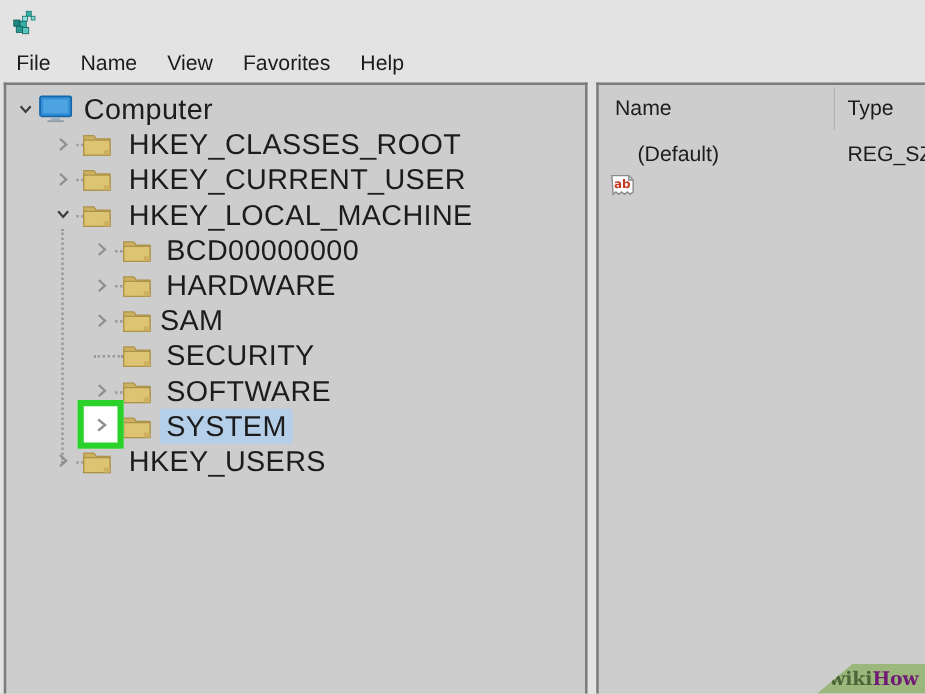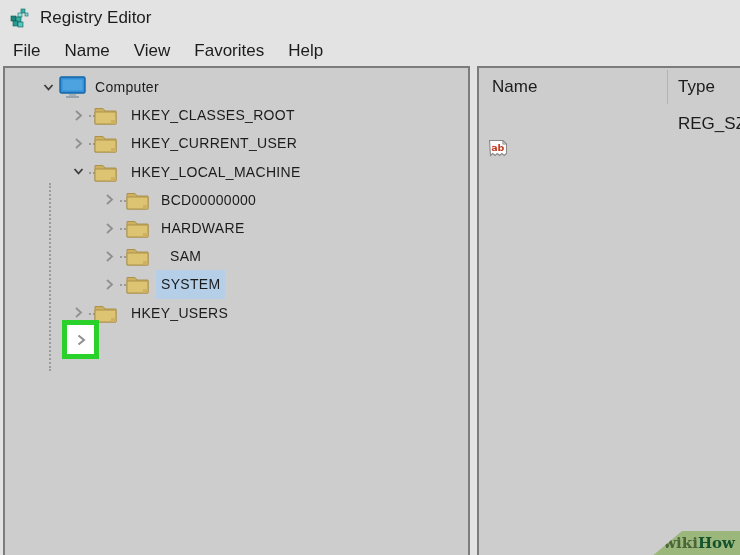--- a/index.html
+++ b/index.html
@@ -23,21 +23,21 @@
   }
   .menu-item{cursor:default;}
   .pane{
     position:absolute;top:66px;bottom:0;background:#cdcdcd;
     border:2px solid #7c7c7c;border-bottom:none;box-sizing:border-box;
   }
   .tree-pane{left:3px;width:467px;}
   .details-pane{left:477px;width:270px;border-right:none;}
   
   .tree-rows{position:absolute;left:0;top:0;right:0;padding-top:5px;}
-  .tree-row{position:relative;height:28.2px;font-size:14px;letter-spacing:.3px;margin-left:28px;}
+  .tree-row{position:relative;height:28.2px;font-size:23px;letter-spacing:.3px;}
   .tr-chev{position:absolute;top:50%;transform:translateY(-50%);width:16px;height:16px;
     display:flex;align-items:center;justify-content:center;}
   .tr-dots{position:absolute;top:50%;height:0;border-top:2px dotted #9b9b9b;}
   .tr-icon{position:absolute;top:50%;transform:translateY(-50%);display:inline-flex;}
   .tr-label{position:absolute;top:0;line-height:28.2px;white-space:nowrap;padding:0 5px;}
   .tr-label.selected{background:#b5cfe9;}
   .guide-v{position:absolute;left:44px;top:115px;height:188px;width:0;
     border-left:2px dotted #9b9b9b;}
   
   .green-box{
@@ -57,38 +57,37 @@
   
   .watermark{
     position:absolute;left:648px;top:531px;width:92px;height:24px;z-index:8;
     background:#9cb77c;
     clip-path:polygon(37% 0,100% 0,100% 100%,6% 100%);
     display:flex;align-items:center;justify-content:flex-end;
     padding-right:5px;box-sizing:border-box;
     font-family:"DejaVu Serif",serif;font-weight:bold;font-size:15px;
   }
   .wm-wiki{color:#4a6537;}
-  .wm-how{color:#14532d;}
+  .wm-how{color:#701a75;}
 </style>
 </head>
 <body>
 
 <div class="titlebar">
   <span class="app-icon">
     <svg width="22" height="22" viewBox="0 0 22 22">
       <rect x="12" y="2" width="4" height="4" fill="#35b0a6" stroke="#0f6f68" stroke-width="0.6"></rect>
       <rect x="16" y="6" width="3" height="3" fill="#7fd8d0" stroke="#0f6f68" stroke-width="0.6"></rect>
       <rect x="9" y="6" width="4" height="4" fill="#8fe0da" stroke="#0f6f68" stroke-width="0.6"></rect>
       <rect x="2" y="9" width="5" height="5" fill="#1d857d" stroke="#0b5a54" stroke-width="0.6"></rect>
       <rect x="7" y="10" width="5" height="5" fill="#35b0a6" stroke="#0b5a54" stroke-width="0.6"></rect>
       <rect x="4" y="14" width="5" height="5" fill="#2a9a90" stroke="#0b5a54" stroke-width="0.6"></rect>
       <rect x="9" y="15" width="5" height="5" fill="#57c8bf" stroke="#0b5a54" stroke-width="0.6"></rect>
     </svg>
   </span>
-  <span>Registry Editor</span>
 </div>
 
 <div class="menubar" id="menubar">
     <span class="menu-item">File</span>
     <span class="menu-item">Name</span>
     <span class="menu-item">View</span>
     <span class="menu-item">Favorites</span>
     <span class="menu-item">Help</span>
   </div>
 
@@ -198,21 +197,48 @@
           </svg>
         </span>
         <span class="tr-dots" style="left: 87px; width: 6px;"></span>
         <span class="tr-icon" style="left: 93px;">
           <svg width="23" height="20" viewBox="0 0 23 20">
             <path d="M1 3.5 h8 l2 2.5 h11 v13 h-21 z" fill="#cdb160" stroke="#ad924a" stroke-width="1"></path>
             <path d="M1 7 h21 v12 h-21 z" fill="#dcc472" stroke="#ad924a" stroke-width="1"></path>
             <path d="M17 15 h5 v4 h-5 z" fill="#cdb160"></path>
           </svg>
         </span>
-        <span class="tr-label" style="left: 132px; text-align: center;">SAM</span>
+        <span class="tr-label" style="left: 118px; text-align: center;">SAM</span>
+      </div>
+      <div class="tree-row">
+        <span class="tr-dots" style="left: 70px; width: 24px;"></span>
+        <span class="tr-icon" style="left: 93px;">
+          <svg width="23" height="20" viewBox="0 0 23 20">
+            <path d="M1 3.5 h8 l2 2.5 h11 v13 h-21 z" fill="#cdb160" stroke="#ad924a" stroke-width="1"></path>
+            <path d="M1 7 h21 v12 h-21 z" fill="#dcc472" stroke="#ad924a" stroke-width="1"></path>
+            <path d="M17 15 h5 v4 h-5 z" fill="#cdb160"></path>
+          </svg>
+        </span>
+        <span class="tr-label" style="left: 123px;">SECURITY</span>
+      </div>
+      <div class="tree-row">
+        <span class="tr-chev" style="left: 68px;">
+          <svg width="13" height="13" viewBox="0 0 13 13">
+            <path d="M4 2 L9 6.5 L4 11" fill="none" stroke="#8f8f8f" stroke-width="1.8"></path>
+          </svg>
+        </span>
+        <span class="tr-dots" style="left: 87px; width: 6px;"></span>
+        <span class="tr-icon" style="left: 93px;">
+          <svg width="23" height="20" viewBox="0 0 23 20">
+            <path d="M1 3.5 h8 l2 2.5 h11 v13 h-21 z" fill="#cdb160" stroke="#ad924a" stroke-width="1"></path>
+            <path d="M1 7 h21 v12 h-21 z" fill="#dcc472" stroke="#ad924a" stroke-width="1"></path>
+            <path d="M17 15 h5 v4 h-5 z" fill="#cdb160"></path>
+          </svg>
+        </span>
+        <span class="tr-label" style="left: 123px;">SOFTWARE</span>
       </div>
       <div class="tree-row">
         <span class="tr-chev" style="left: 68px;">
           <svg width="13" height="13" viewBox="0 0 13 13">
             <path d="M4 2 L9 6.5 L4 11" fill="none" stroke="#8f8f8f" stroke-width="1.8"></path>
           </svg>
         </span>
         <span class="tr-dots" style="left: 87px; width: 6px;"></span>
         <span class="tr-icon" style="left: 93px;">
           <svg width="23" height="20" viewBox="0 0 23 20">
@@ -249,20 +275,21 @@
     <span class="dp-col-type">Type</span>
   </div>
   <div class="dp-row">
     <span class="dp-row-icon">
       <svg width="21" height="18" viewBox="0 0 21 18">
         <path d="M1.5 1.5 h13.5 l3.5 3.5 v9.5 l-2.3 2 -2.3-2 -2.3 2 -2.3-2 -2.3 2 -2.3-2 -2.2 2 z" fill="#fdfdfd" stroke="#8a8a8a" stroke-width="1.1"></path>
         <path d="M15 1.5 v3.5 h3.5" fill="none" stroke="#8a8a8a" stroke-width="1.1"></path>
         <text x="3.2" y="11.5" font-size="9.5" font-weight="bold" fill="#c33b22" font-family="DejaVu Sans, sans-serif">ab</text>
       </svg>
     </span>
+    <span class="dp-val-name">(Default)</span>
     <span class="dp-val-type">REG_SZ</span>
   </div>
 </div>
 
 <div class="green-box">
   <span style="display:inline-flex;">
     <svg width="14" height="14" viewBox="0 0 14 14">
       <path d="M4.5 2.5 L10 7 L4.5 11.5" fill="none" stroke="#8f8f8f" stroke-width="2"></path>
     </svg>
   </span>

